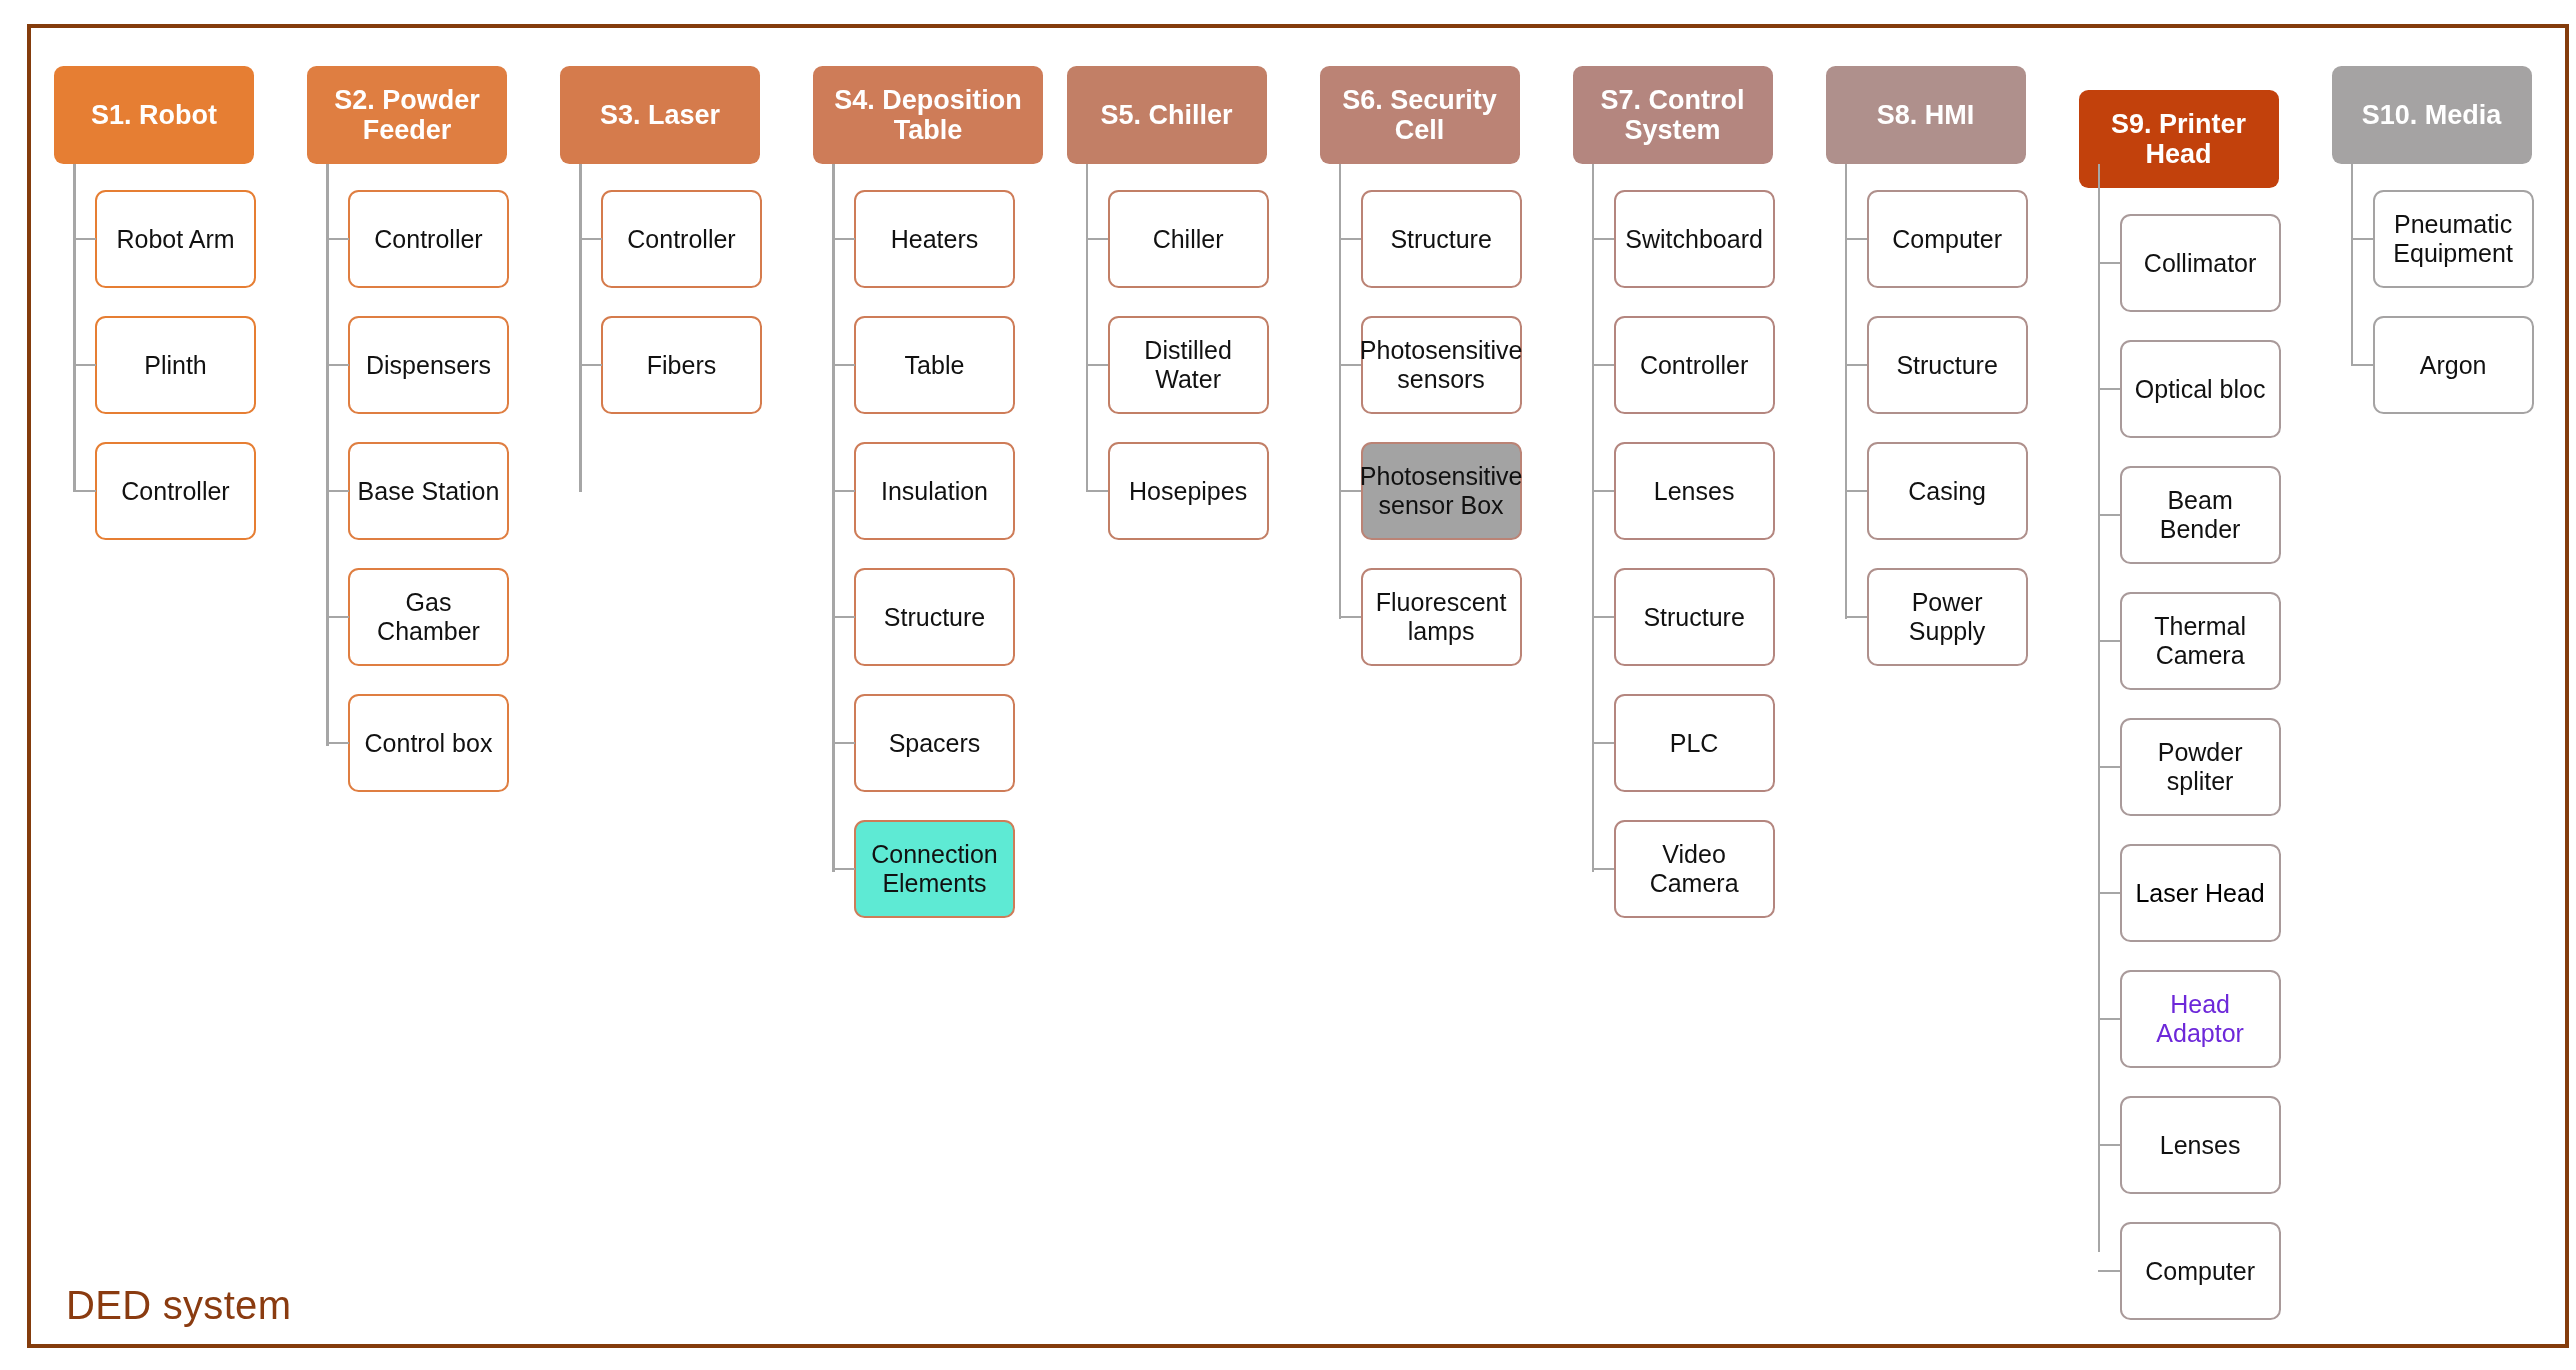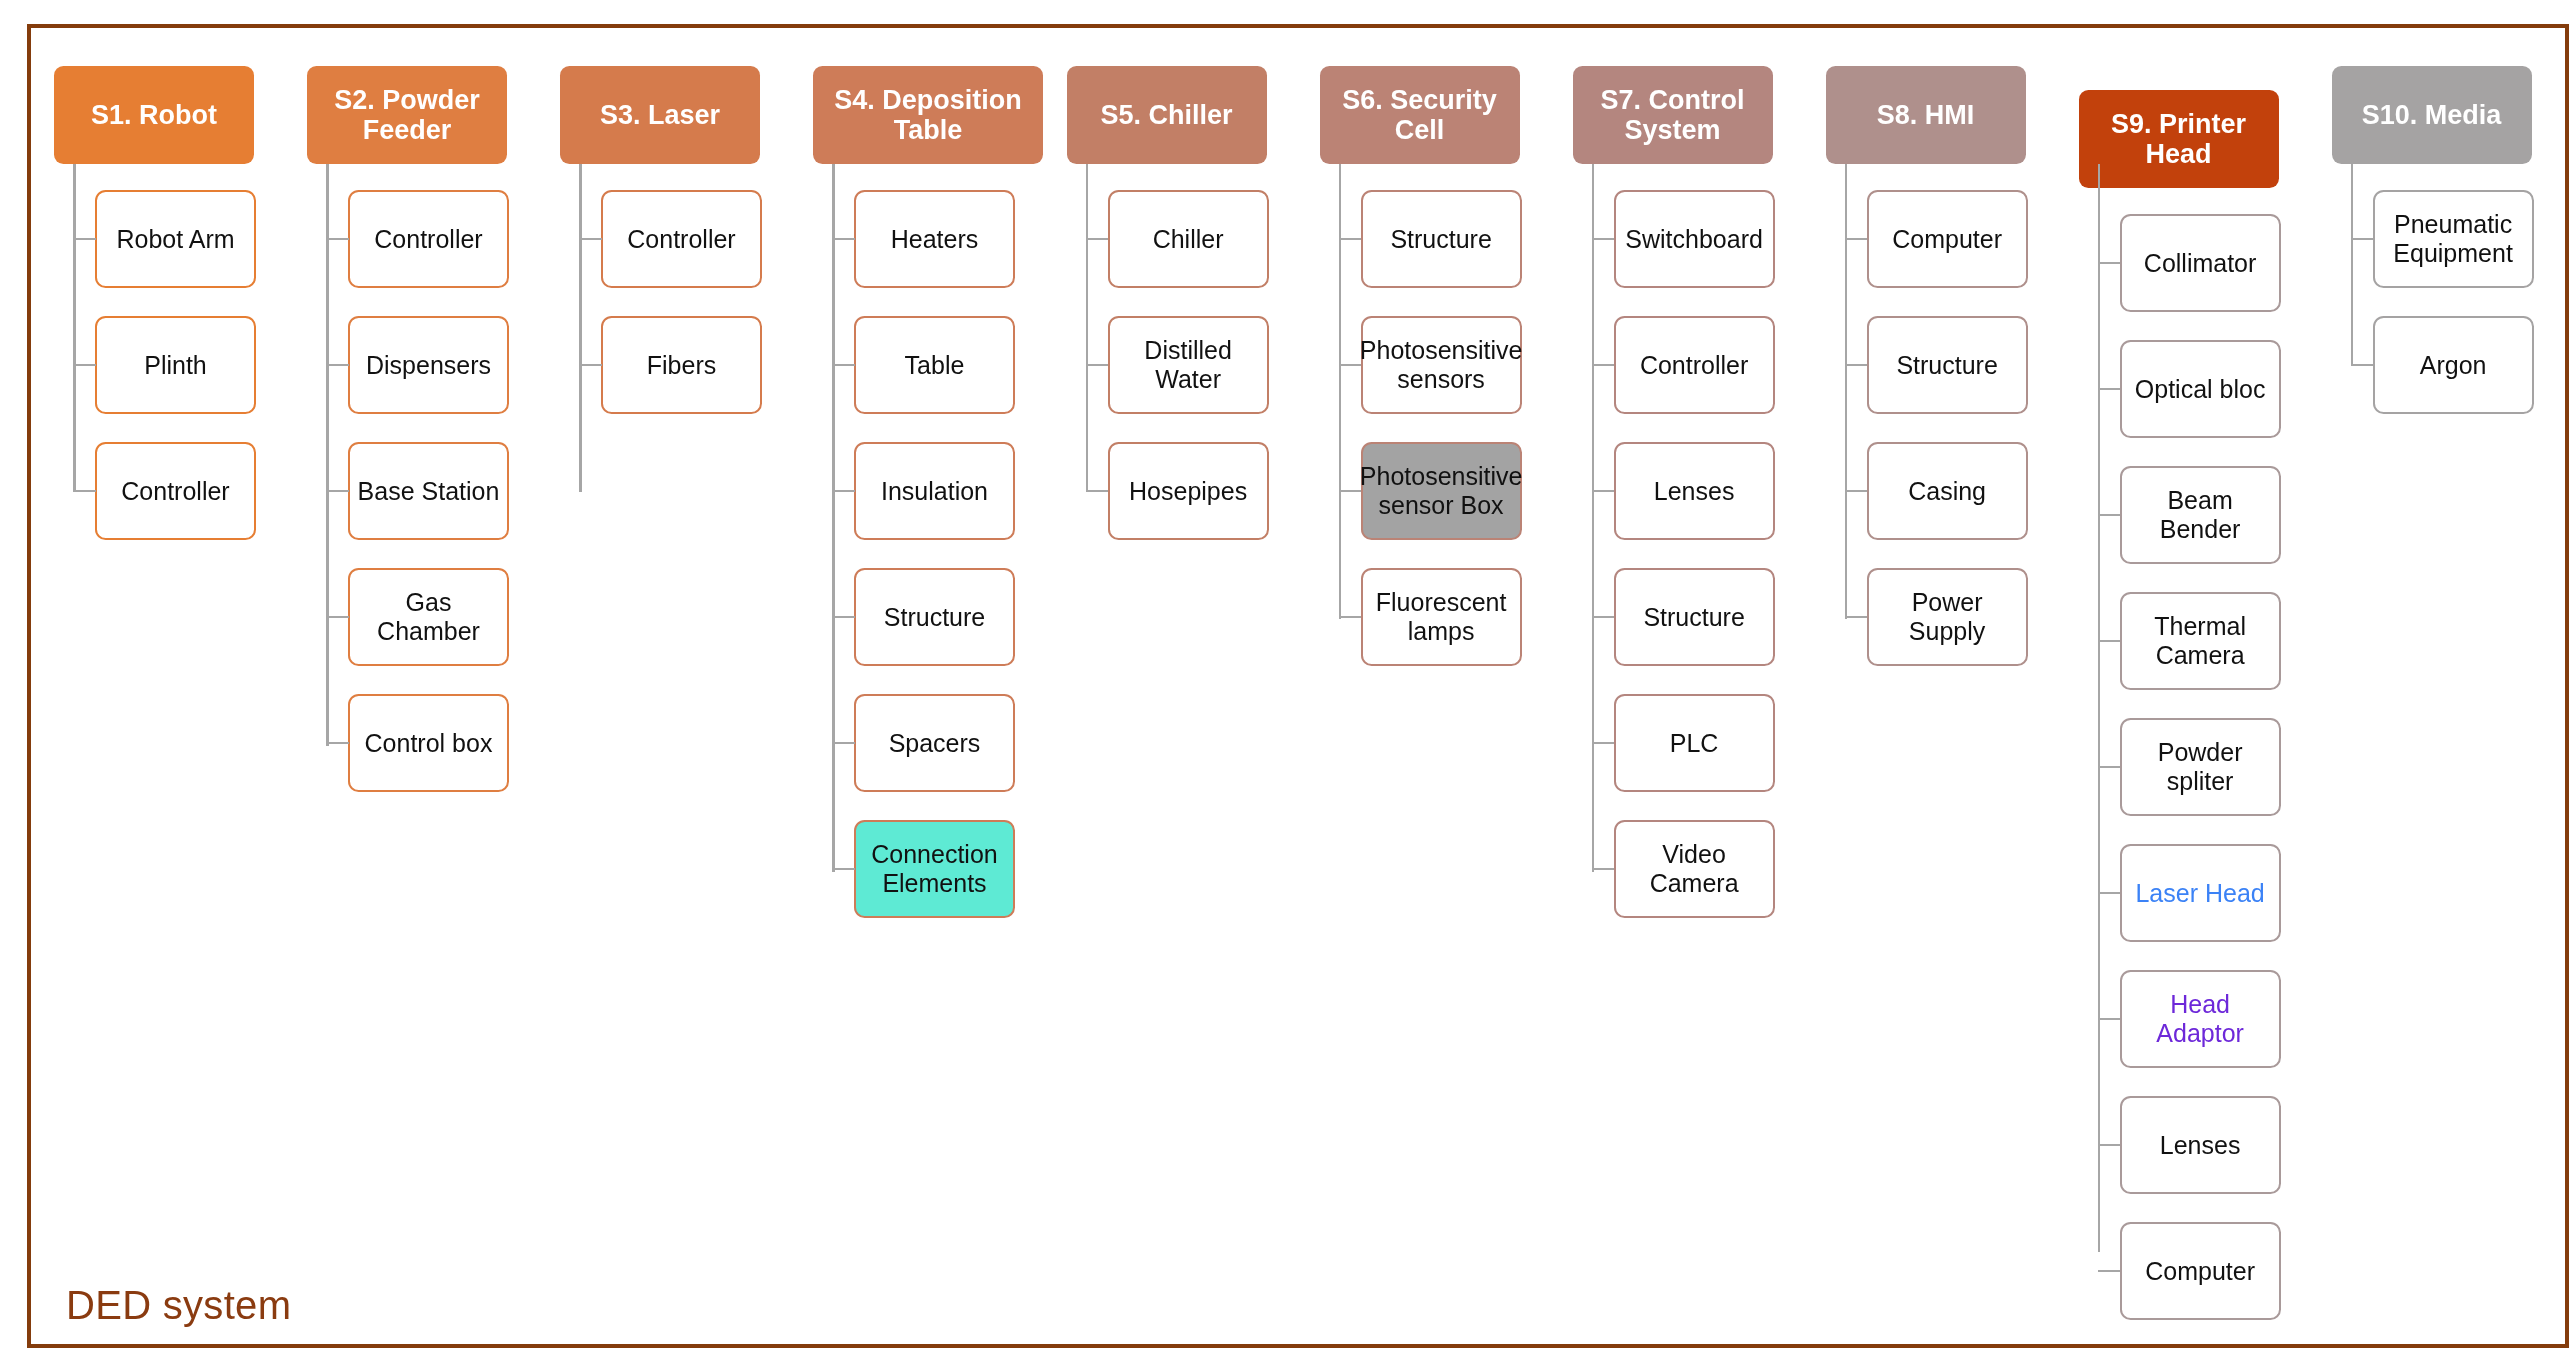--- a/index.html
+++ b/index.html
@@ -290,21 +290,21 @@
         <div class="row">
           <div class="stub" style="background: rgb(166, 166, 166);"></div>
           <div class="box" style="border-color: rgb(169, 154, 154); background: rgb(255, 255, 255); color: rgb(17, 17, 17);">Thermal Camera</div>
         </div>
         <div class="row">
           <div class="stub" style="background: rgb(166, 166, 166);"></div>
           <div class="box" style="border-color: rgb(169, 154, 154); background: rgb(255, 255, 255); color: rgb(17, 17, 17);">Powder spliter</div>
         </div>
         <div class="row">
           <div class="stub" style="background: rgb(166, 166, 166);"></div>
-          <div class="box" style="border-color: rgb(169, 154, 154); background: rgb(255, 255, 255); color: #3b82f6;">Laser Head</div>
+          <div class="box" style="border-color: rgb(169, 154, 154); background: rgb(255, 255, 255); color: #000000;">Laser Head</div>
         </div>
         <div class="row">
           <div class="stub" style="background: rgb(166, 166, 166);"></div>
           <div class="box" style="border-color: rgb(169, 154, 154); background: rgb(255, 255, 255); color: #6d28d9;">Head Adaptor</div>
         </div>
         <div class="row">
           <div class="stub" style="background: rgb(166, 166, 166);"></div>
           <div class="box" style="border-color: rgb(169, 154, 154); background: rgb(255, 255, 255); color: rgb(17, 17, 17);">Lenses</div>
         </div>
         <div class="row">

